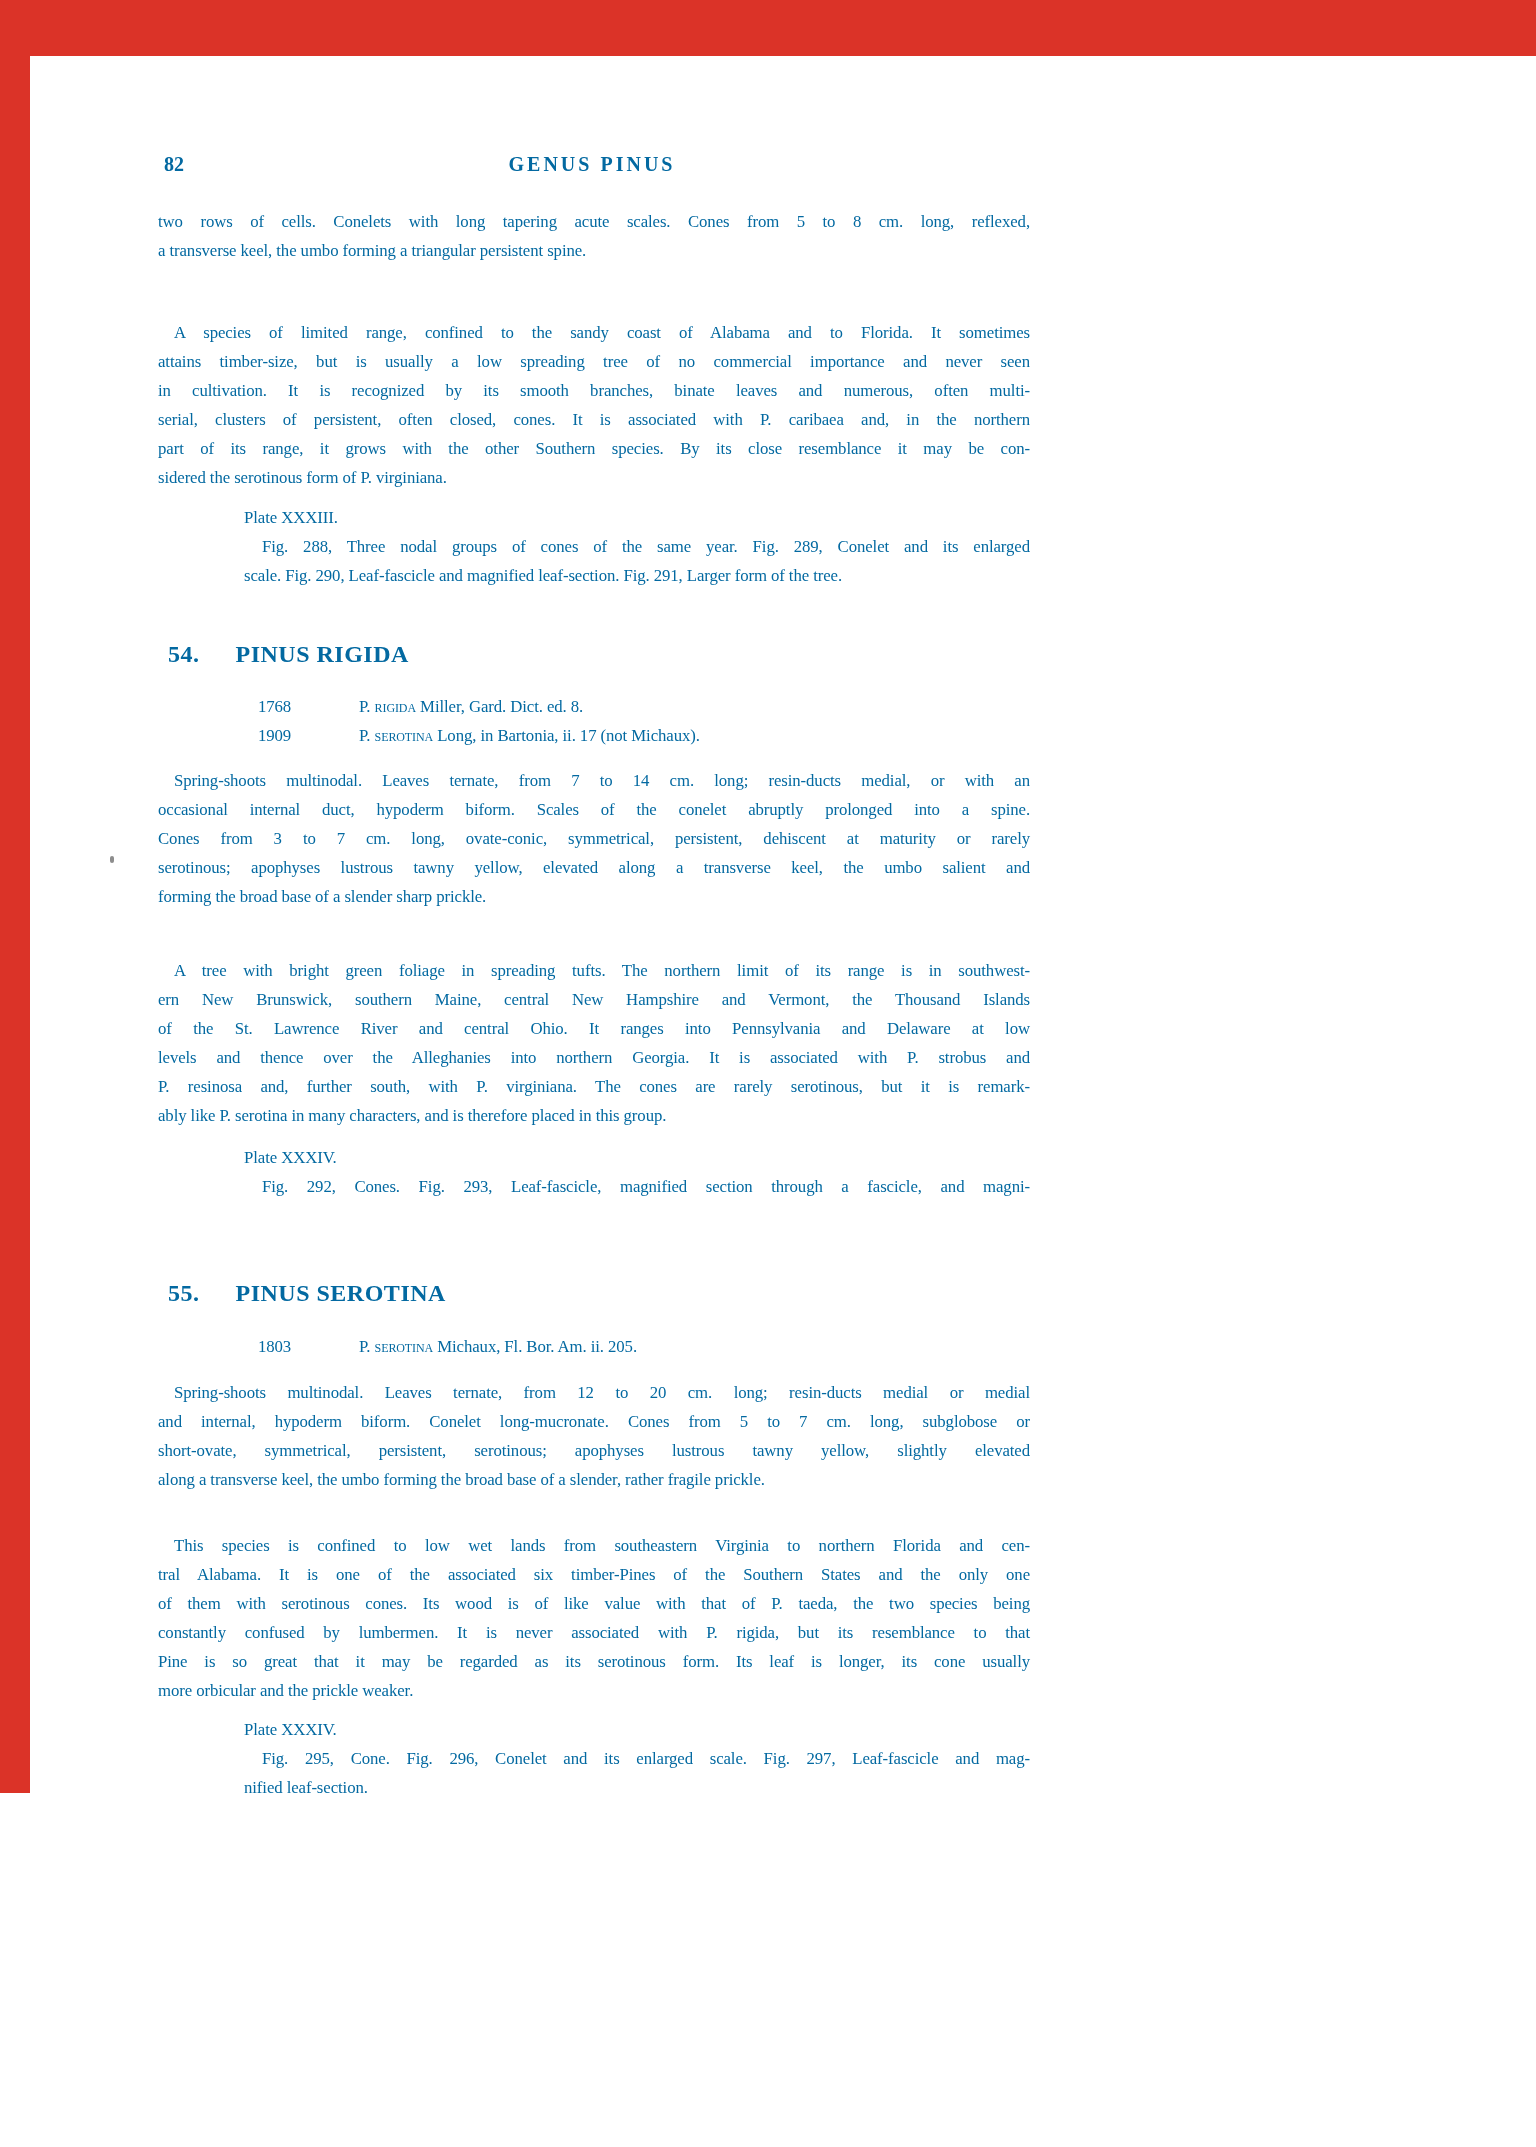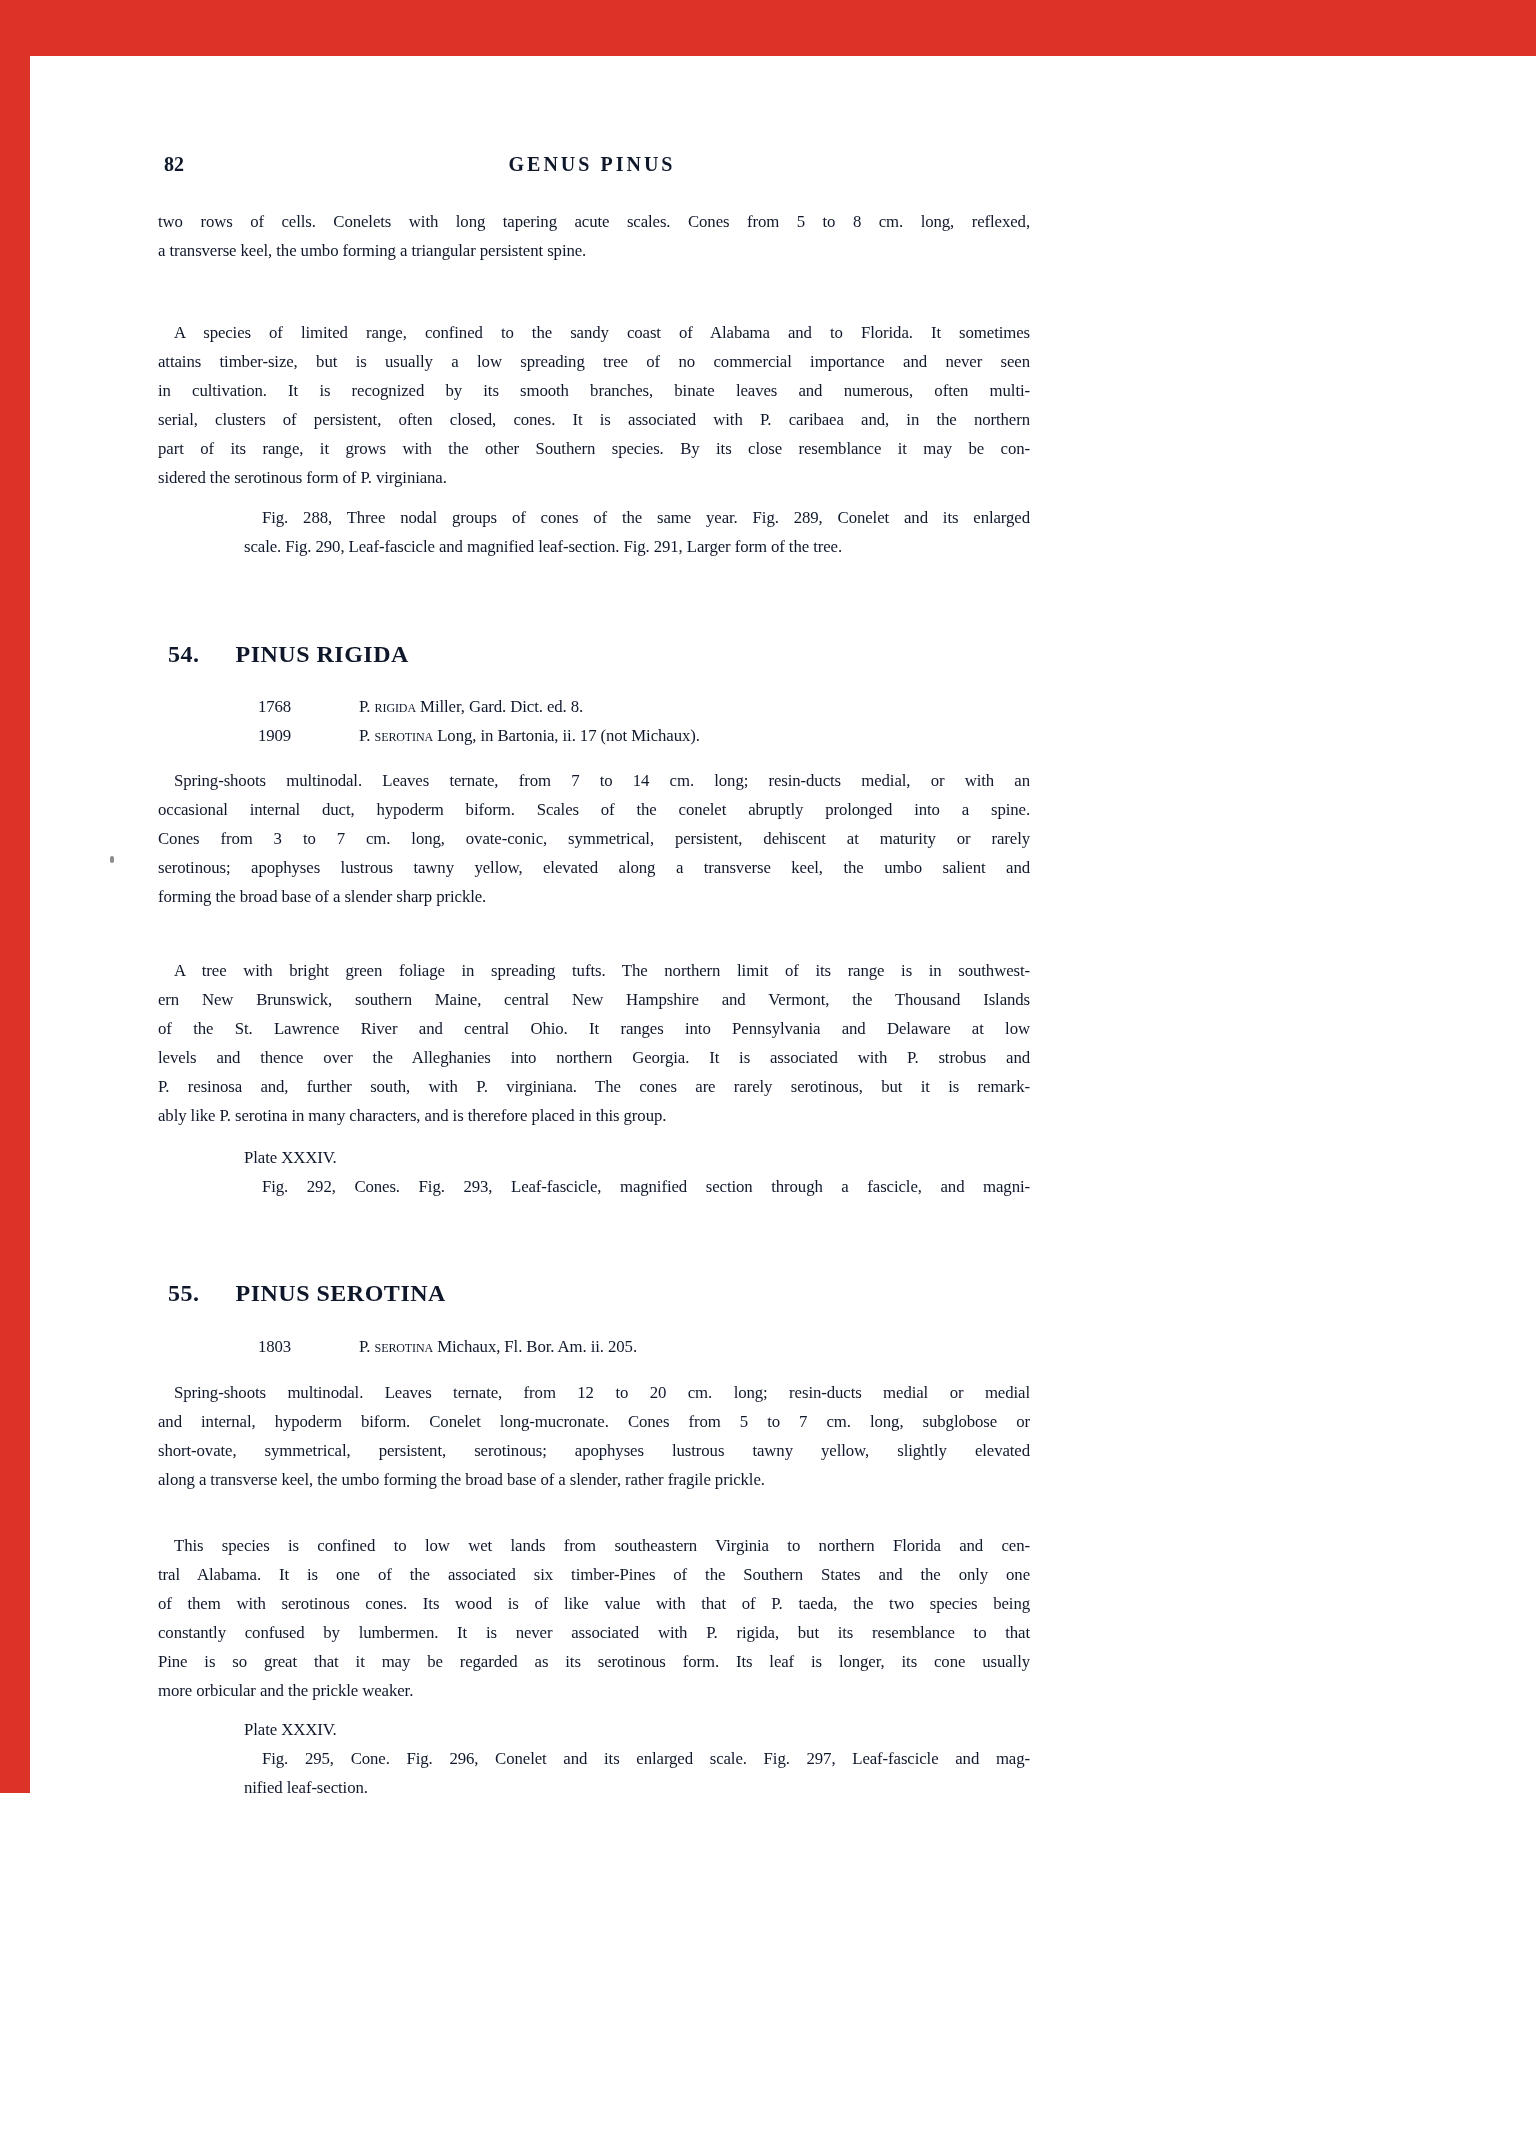--- a/index.html
+++ b/index.html
@@ -1,18 +1,18 @@
 <!DOCTYPE html>
 <html style="--edge-red: #db3328;"><head>
 <meta charset="utf-8">
 <style>
   html,body{margin:0;padding:0;background:#ffffff;}
   .page{
     position:relative;width:1536px;height:2147px;background:#ffffff;
-    font-family:"Liberation Serif", serif;color:#0f172a;overflow:hidden;
+    font-family:"Liberation Serif", serif;color:#0369a1;overflow:hidden;
   }
   .edge-top{position:absolute;left:0;top:0;width:1536px;height:56px;background:var(--edge-red,#db3328);}
   .edge-left{position:absolute;left:0;top:0;width:30px;height:1793px;background:var(--edge-red,#db3328);}
   .folio{position:absolute;left:164px;top:150px;height:29px;line-height:29px;font-size:20px;font-weight:bold;}
   .running-head{
     position:absolute;left:156px;top:150px;width:872px;height:29px;line-height:29px;
     text-align:center;font-size:20px;font-weight:bold;letter-spacing:3px;
   }
   .speck{position:absolute;left:110px;top:856px;width:4px;height:7px;background:#8d8d8d;border-radius:2px;}
   #content{position:absolute;left:0;top:0;width:1536px;height:2147px;}
@@ -48,20 +48,21 @@
       </div>
       <div class="blk body" style="top: 318px; left: 158px; width: 872px;">
         <div class="line j ind">A species of limited range, confined to the sandy coast of Alabama and to Florida. It sometimes</div>
         <div class="line j">attains timber-size, but is usually a low spreading tree of no commercial importance and never seen</div>
         <div class="line j">in cultivation. It is recognized by its smooth branches, binate leaves and numerous, often multi-</div>
         <div class="line j">serial, clusters of persistent, often closed, cones. It is associated with P. caribaea and, in the northern</div>
         <div class="line j">part of its range, it grows with the other Southern species. By its close resemblance it may be con-</div>
         <div class="line">sidered the serotinous form of P. virginiana.</div>
       </div>
       <div class="blk plate" style="top: 503px; left: 244px; width: 786px;">
+        <div class="line plate-head">Plate XXXIII.</div>
         <div class="line j find">Fig. 288, Three nodal groups of cones of the same year. Fig. 289, Conelet and its enlarged</div>
         <div class="line">scale. Fig. 290, Leaf-fascicle and magnified leaf-section. Fig. 291, Larger form of the tree.</div>
       </div>
       <div class="blk heading" style="top: 638px; left: 168px;"><span class="sp-num">54.</span><span class="sp-name">PINUS RIGIDA</span></div>
       <div class="blk citations" style="top: 692px; left: 258px; width: 772px;">
         <div class="cit-line">
           <span class="cit-year">1768</span>
           <span class="cit-text"><span>P. </span><span class="sc">rigida</span><span> Miller, Gard. Dict. ed. 8.</span></span>
         </div>
         <div class="cit-line">

